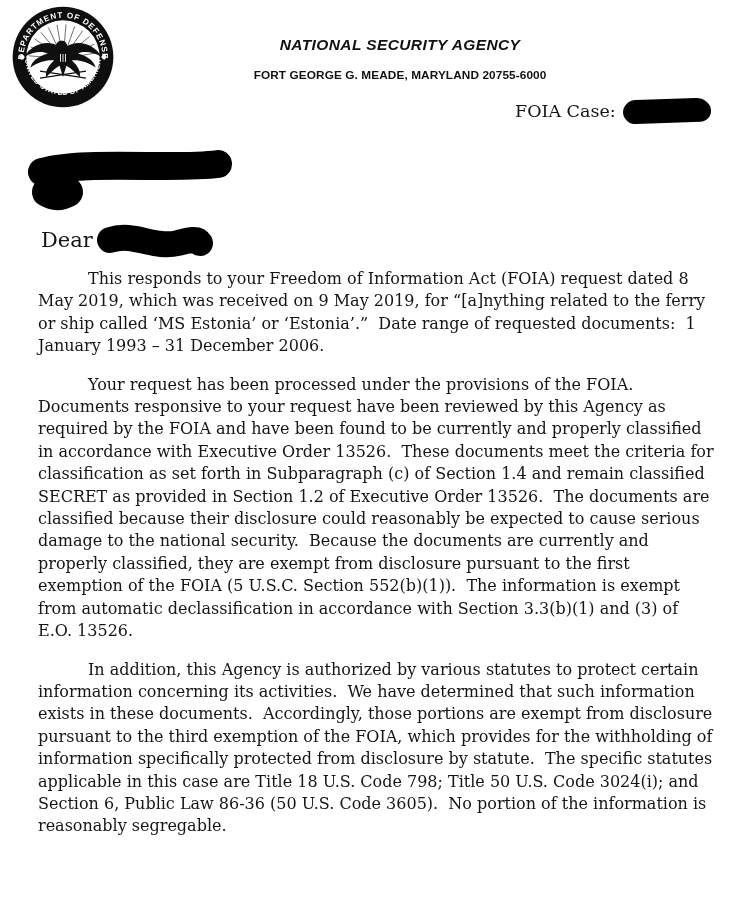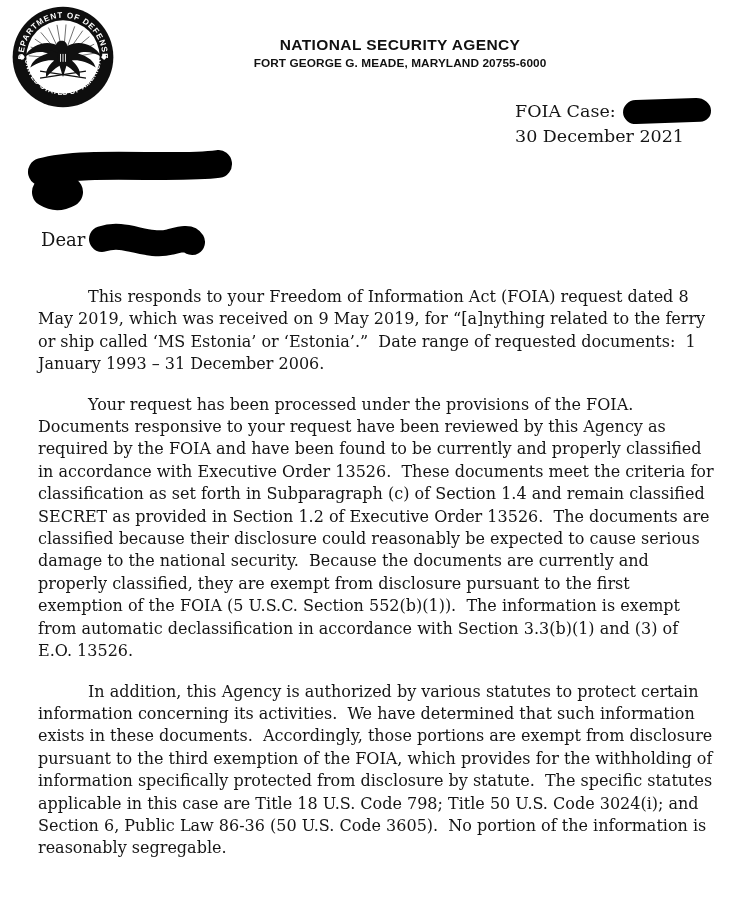--- a/index.html
+++ b/index.html
@@ -16,25 +16,26 @@
     width: 106px; height: 106px;
   }
   .letterhead {
     position: absolute; left: 55px; top: 36px; width: 690px;
     text-align: center;
   }
   .agency-name {
     font-family: "Liberation Sans", sans-serif;
     font-weight: bold; font-size: 15.5px; letter-spacing: 0.4px;
     color: #111;
+    font-style: italic;
   }
   .agency-address {
     font-family: "Liberation Sans", sans-serif;
     font-weight: bold; font-size: 11.8px; letter-spacing: 0.1px;
-    margin-top: 2px; color: #111;
+    margin-top: 14px; color: #111;
   }
   .reference {
     position: absolute; left: 515px; top: 99px;
     font-size: 17.5px; line-height: 24.5px; color: #151515;
   }
   .redact { display: inline-block; background: #000; }
   .foia-blob {
     width: 88px; height: 24px;
     border-radius: 13px 15px 11px 13px / 12px 13px 11px 12px;
     transform: rotate(-2deg);
@@ -42,28 +43,28 @@
   }
   .case-blob {
     width: 78px; height: 23px;
     border-radius: 12px 14px 12px 10px / 11px 12px 12px 11px;
     transform: rotate(-6deg);
     vertical-align: -7px; margin: 0 8px 0 2px;
   }
   .address-redaction { position: absolute; left: 24px; top: 150px; }
   .salutation {
     position: absolute; left: 41px; top: 222px;
-    font-size: 18px; line-height: 36px; color: #151515;
+    font-size: 21px; line-height: 36px; color: #151515;
   }
   .salutation svg { vertical-align: middle; margin-left: 1px; }
   .body-text {
     position: absolute; left: 38px; top: 268px; width: 676px;
   }
   .body-text p {
-    margin: 18px 0 16px 0;
+    margin: 0 0 16px 0;
     font-size: 16px; line-height: 22.4px;
     text-indent: 50px;
     white-space: pre-wrap;
     color: #151515;
   }
 </style>
 </head>
 <body>
 
 <svg class="seal" viewBox="0 0 120 120" aria-hidden="true">
@@ -113,21 +114,20 @@
   </g>
 </svg>
 
 <div class="letterhead">
   <div class="agency-name">NATIONAL SECURITY AGENCY</div>
   <div class="agency-address">FORT GEORGE G. MEADE, MARYLAND 20755-6000</div>
 </div>
 
 <div class="reference">
   <div><span>FOIA Case:</span><span class="redact foia-blob"></span></div>
-  <div>30 December 2021</div>
 </div>
 
 <svg class="address-redaction" width="210" height="62" viewBox="0 0 210 62" aria-hidden="true">
   <path d="M18,22 C60,10 150,20 194,14" stroke="#000" stroke-width="28" fill="none" stroke-linecap="round"></path>
   <path d="M23,42 Q33,48 44,42" stroke="#000" stroke-width="30" fill="none" stroke-linecap="round"></path>
 </svg>
 
 <div class="salutation">
   <span>Dear</span><svg width="122" height="36" viewBox="0 0 122 36" aria-hidden="true">
     <path d="M16,16 C40,8 60,25 84,19 C96,16 103,14 106,19" stroke="#000" stroke-width="26" fill="none" stroke-linecap="round"></path>

